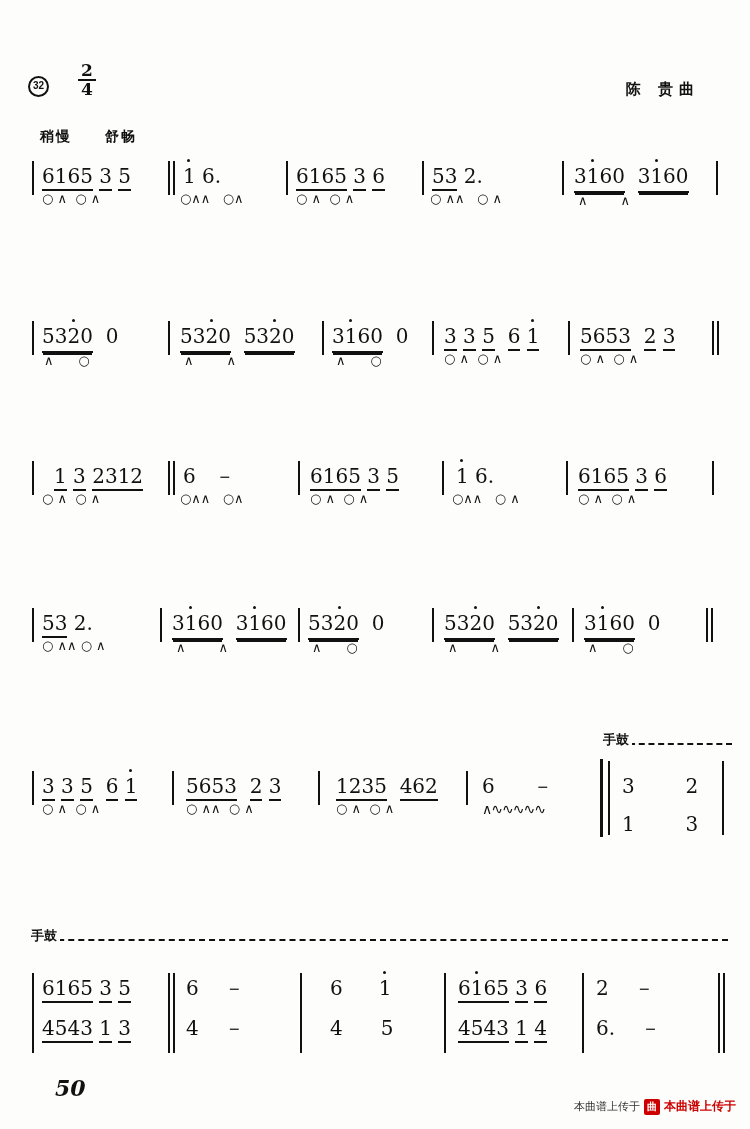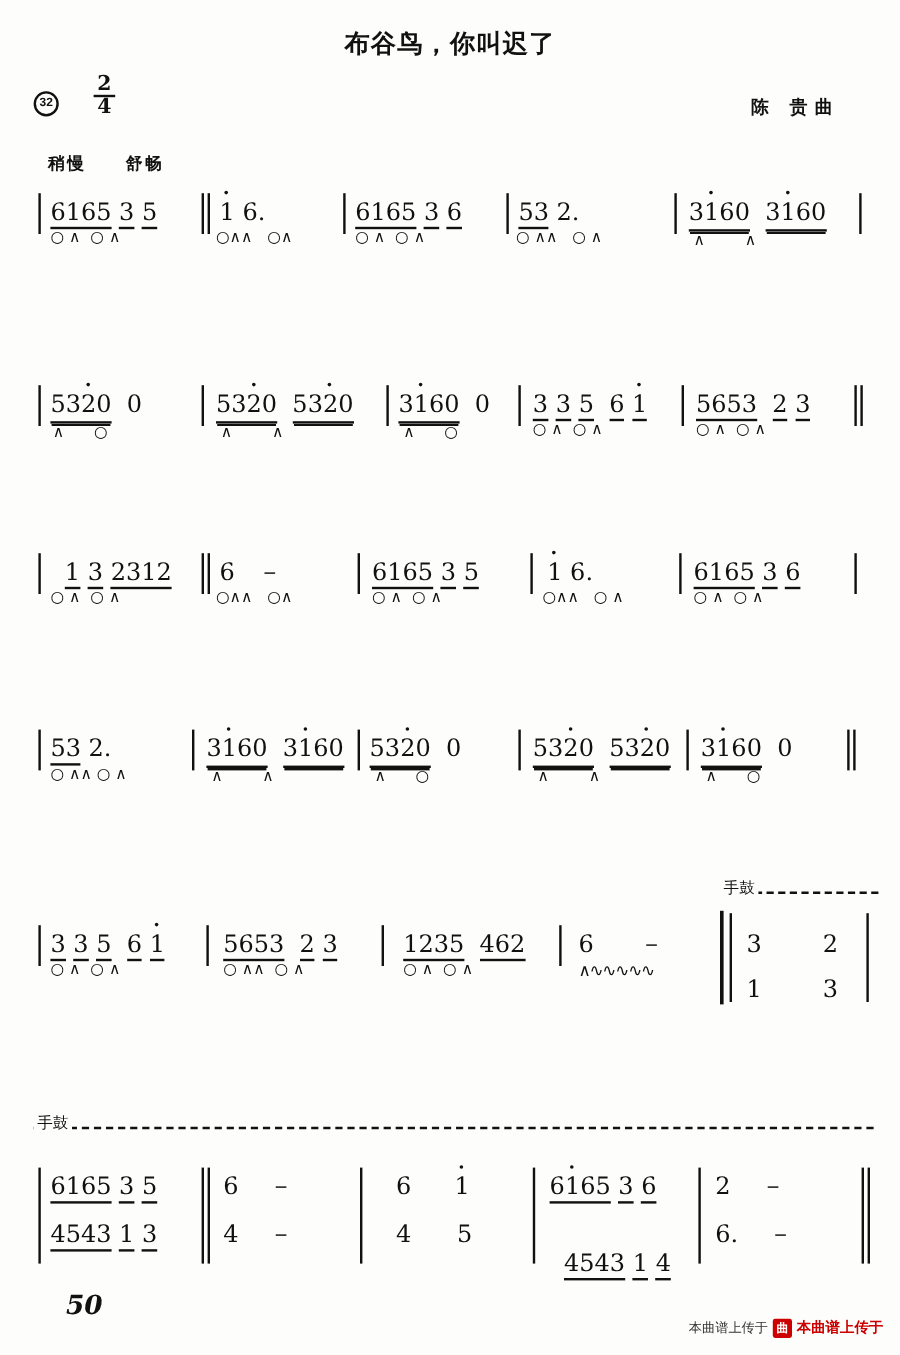--- a/index.html
+++ b/index.html
@@ -73,21 +73,21 @@
 
   .bracket{
     position:absolute;border-left:3px solid #111;
   }
   .dashline{
     position:absolute;border-top:2px dashed #111;height:0;
   }
   .dashlabel{
     position:absolute;
     font-family:"DejaVu Sans", sans-serif;
-    font-size:13px;font-weight:normal;background:#fdfdfb;padding:0 3px;
+    font-size:13px;font-weight:bold;background:#fdfdfb;padding:0 3px;
   }
   .pagenum{
     position:absolute;left:55px;bottom:28px;
     font-family:"DejaVu Serif", serif;font-size:22px;font-style:italic;font-weight:bold;text-align:right;
   }
   .footer{
     position:absolute;right:14px;bottom:14px;
     font-family:"DejaVu Sans", sans-serif;font-size:11px;color:#333;
     display:flex;align-items:center;gap:4px;
   }
@@ -96,21 +96,20 @@
     padding:1px 3px;border-radius:2px;font-weight:bold;
   }
   .footer .site{color:#c00;font-weight:bold;font-size:12px;}
   .wavy{font-family:"DejaVu Sans", sans-serif;font-size:14px;letter-spacing:-1px;}
 </style>
 </head>
 <body>
 
 <div class="page">
 
-  <div class="title">布谷鸟，你叫迟了</div>
 
   <div class="circ">32</div>
 
   <div class="meter">
     <span class="num">2</span>
     <span class="den">4</span>
   </div>
 
   <div class="composer">陈   贵曲</div>
 
@@ -269,21 +268,21 @@
       <div class="cell" style="left:186px;top:22px;">6    －</div>
       <div class="cell" style="left:186px;top:62px;">4    －</div>
       <div class="bar" style="left:300px;top:18px;height:80px;"></div>
 
       <div class="cell" style="left:330px;top:22px;"><span>6</span><span style="margin-left:36px" class="dotabove">1</span></div>
       <div class="cell" style="left:330px;top:62px;">4      5</div>
       <div class="cell" style="left:330px;top:22px;opacity:0">6      1</div>
       <div class="bar" style="left:444px;top:18px;height:80px;"></div>
 
       <div class="cell" style="left:458px;top:22px;"><span class="beam">6<span class="dotabove">1</span>65</span> <span class="beam">3</span> <span class="beam">6</span></div>
-      <div class="cell" style="left:470px;top:62px;margin-top:24px;"><span class="beam">4543</span> <span class="beam">1</span> <span class="beam">4</span></div>
+      <div class="cell" style="left:458px;top:62px;"><span class="beam">4543</span> <span class="beam">1</span> <span class="beam">4</span></div>
       <div class="cell" style="left:458px;top:22px;opacity:0">6165 3 6</div>
       <div class="cell" style="left:458px;top:62px;opacity:0">4543 1 4</div>
       <div class="bar" style="left:582px;top:18px;height:80px;"></div>
 
       <div class="cell" style="left:596px;top:22px;">2    －</div>
       <div class="cell" style="left:596px;top:62px;">6.    －</div>
       <div class="bar" style="left:718px;top:18px;height:80px;"></div>
       <div class="bar" style="left:723px;top:18px;height:80px;"></div>
     </div>
   </div>

